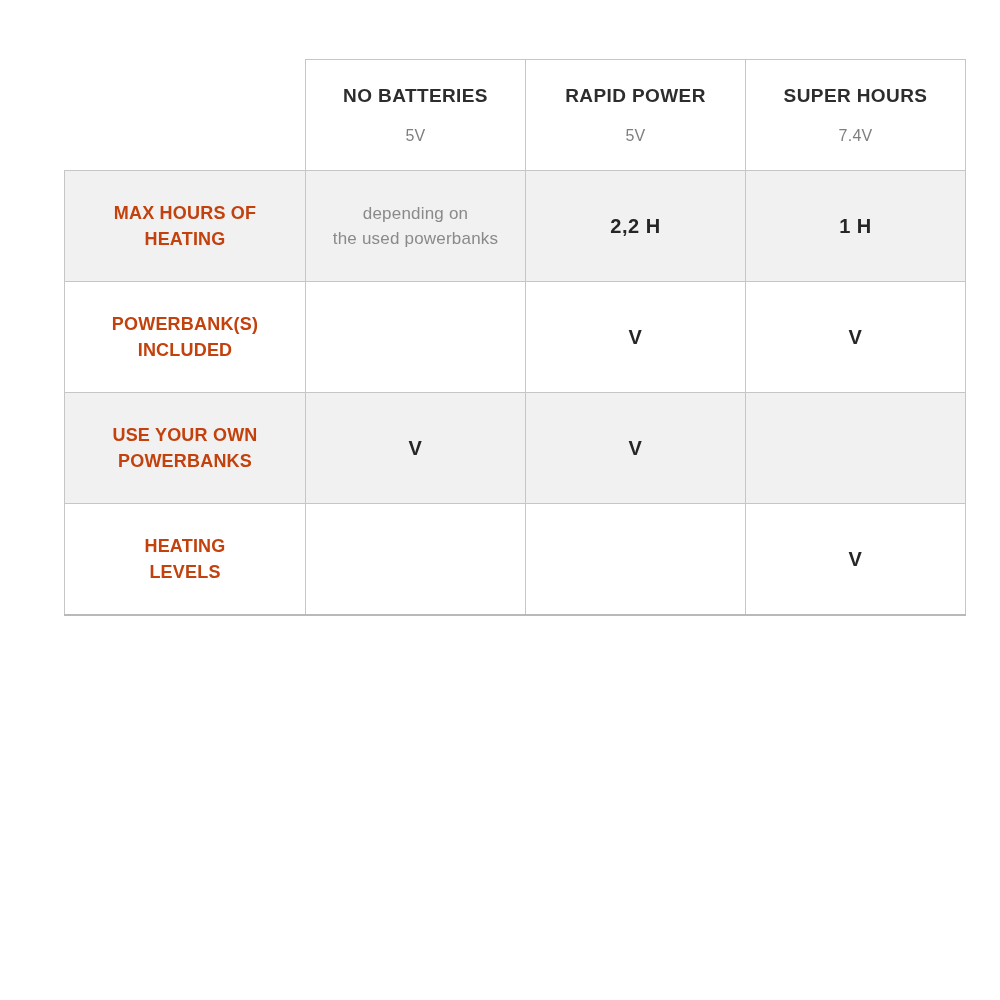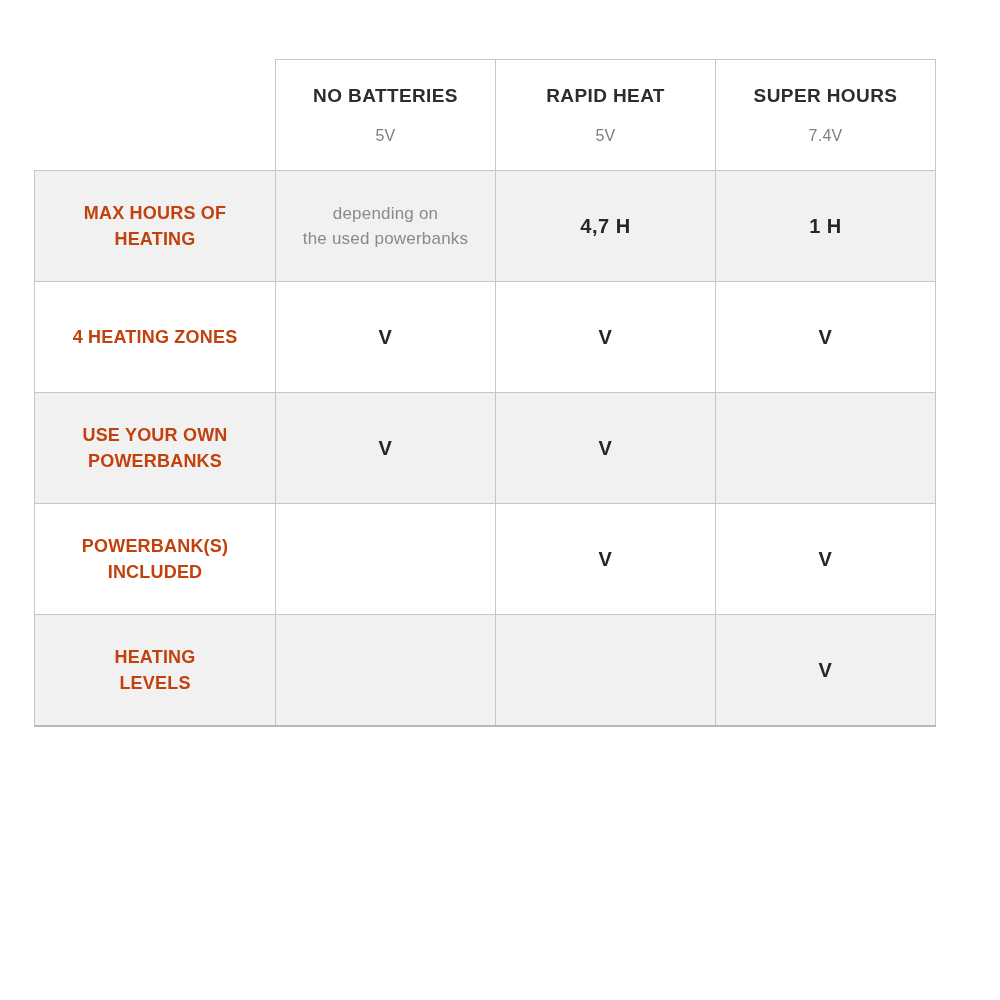--- a/index.html
+++ b/index.html
@@ -10,21 +10,21 @@
   }
   .canvas {
     position: relative;
     width: 1000px;
     height: 1000px;
     background: #ffffff;
     overflow: hidden;
   }
   table.cmp {
     position: absolute;
-    left: 34px;
+    left: 64px;
     top: 59px;
     width: 901px;
     border-collapse: collapse;
     table-layout: fixed;
   }
   .cmp td, .cmp th {
     height: 110px;
     padding: 0;
     text-align: center;
     vertical-align: middle;
@@ -95,57 +95,51 @@
       <col style="width:220px">
     </colgroup>
     <thead>
       <tr>
         <td class="corner"></td>
         <th class="b">
           <div class="col-title">NO BATTERIES</div>
           <div class="col-sub">5V</div>
         </th>
         <th class="b">
-          <div class="col-title">RAPID HEAT</div>
+          <div class="col-title">RAPID POWER</div>
           <div class="col-sub">5V</div>
         </th>
         <th class="b">
           <div class="col-title">SUPER HOURS</div>
           <div class="col-sub">7.4V</div>
         </th>
       </tr>
     </thead>
     <tbody>
       <tr>
         <th class="b row-label">MAX HOURS OF
 HEATING</th>
         <td class="b note">depending on
 the used powerbanks</td>
-        <td class="b val">4,7 H</td>
+        <td class="b val">2,2 H</td>
         <td class="b val">1 H</td>
       </tr>
       <tr>
-        <th class="b row-label">4 HEATING ZONES</th>
-        <td class="b val">V</td>
+        <th class="b row-label">POWERBANK(S)
+INCLUDED</th>
+        <td class="b val"></td>
         <td class="b val">V</td>
         <td class="b val">V</td>
       </tr>
       <tr>
         <th class="b row-label">USE YOUR OWN
 POWERBANKS</th>
         <td class="b val">V</td>
         <td class="b val">V</td>
         <td class="b val"></td>
-      </tr>
-      <tr>
-        <th class="b row-label">POWERBANK(S)
-INCLUDED</th>
-        <td class="b val"></td>
-        <td class="b val">V</td>
-        <td class="b val">V</td>
       </tr>
       <tr>
         <th class="b row-label">HEATING
 LEVELS</th>
         <td class="b val"></td>
         <td class="b val"></td>
         <td class="b val">V</td>
       </tr>
     </tbody>
   </table>

